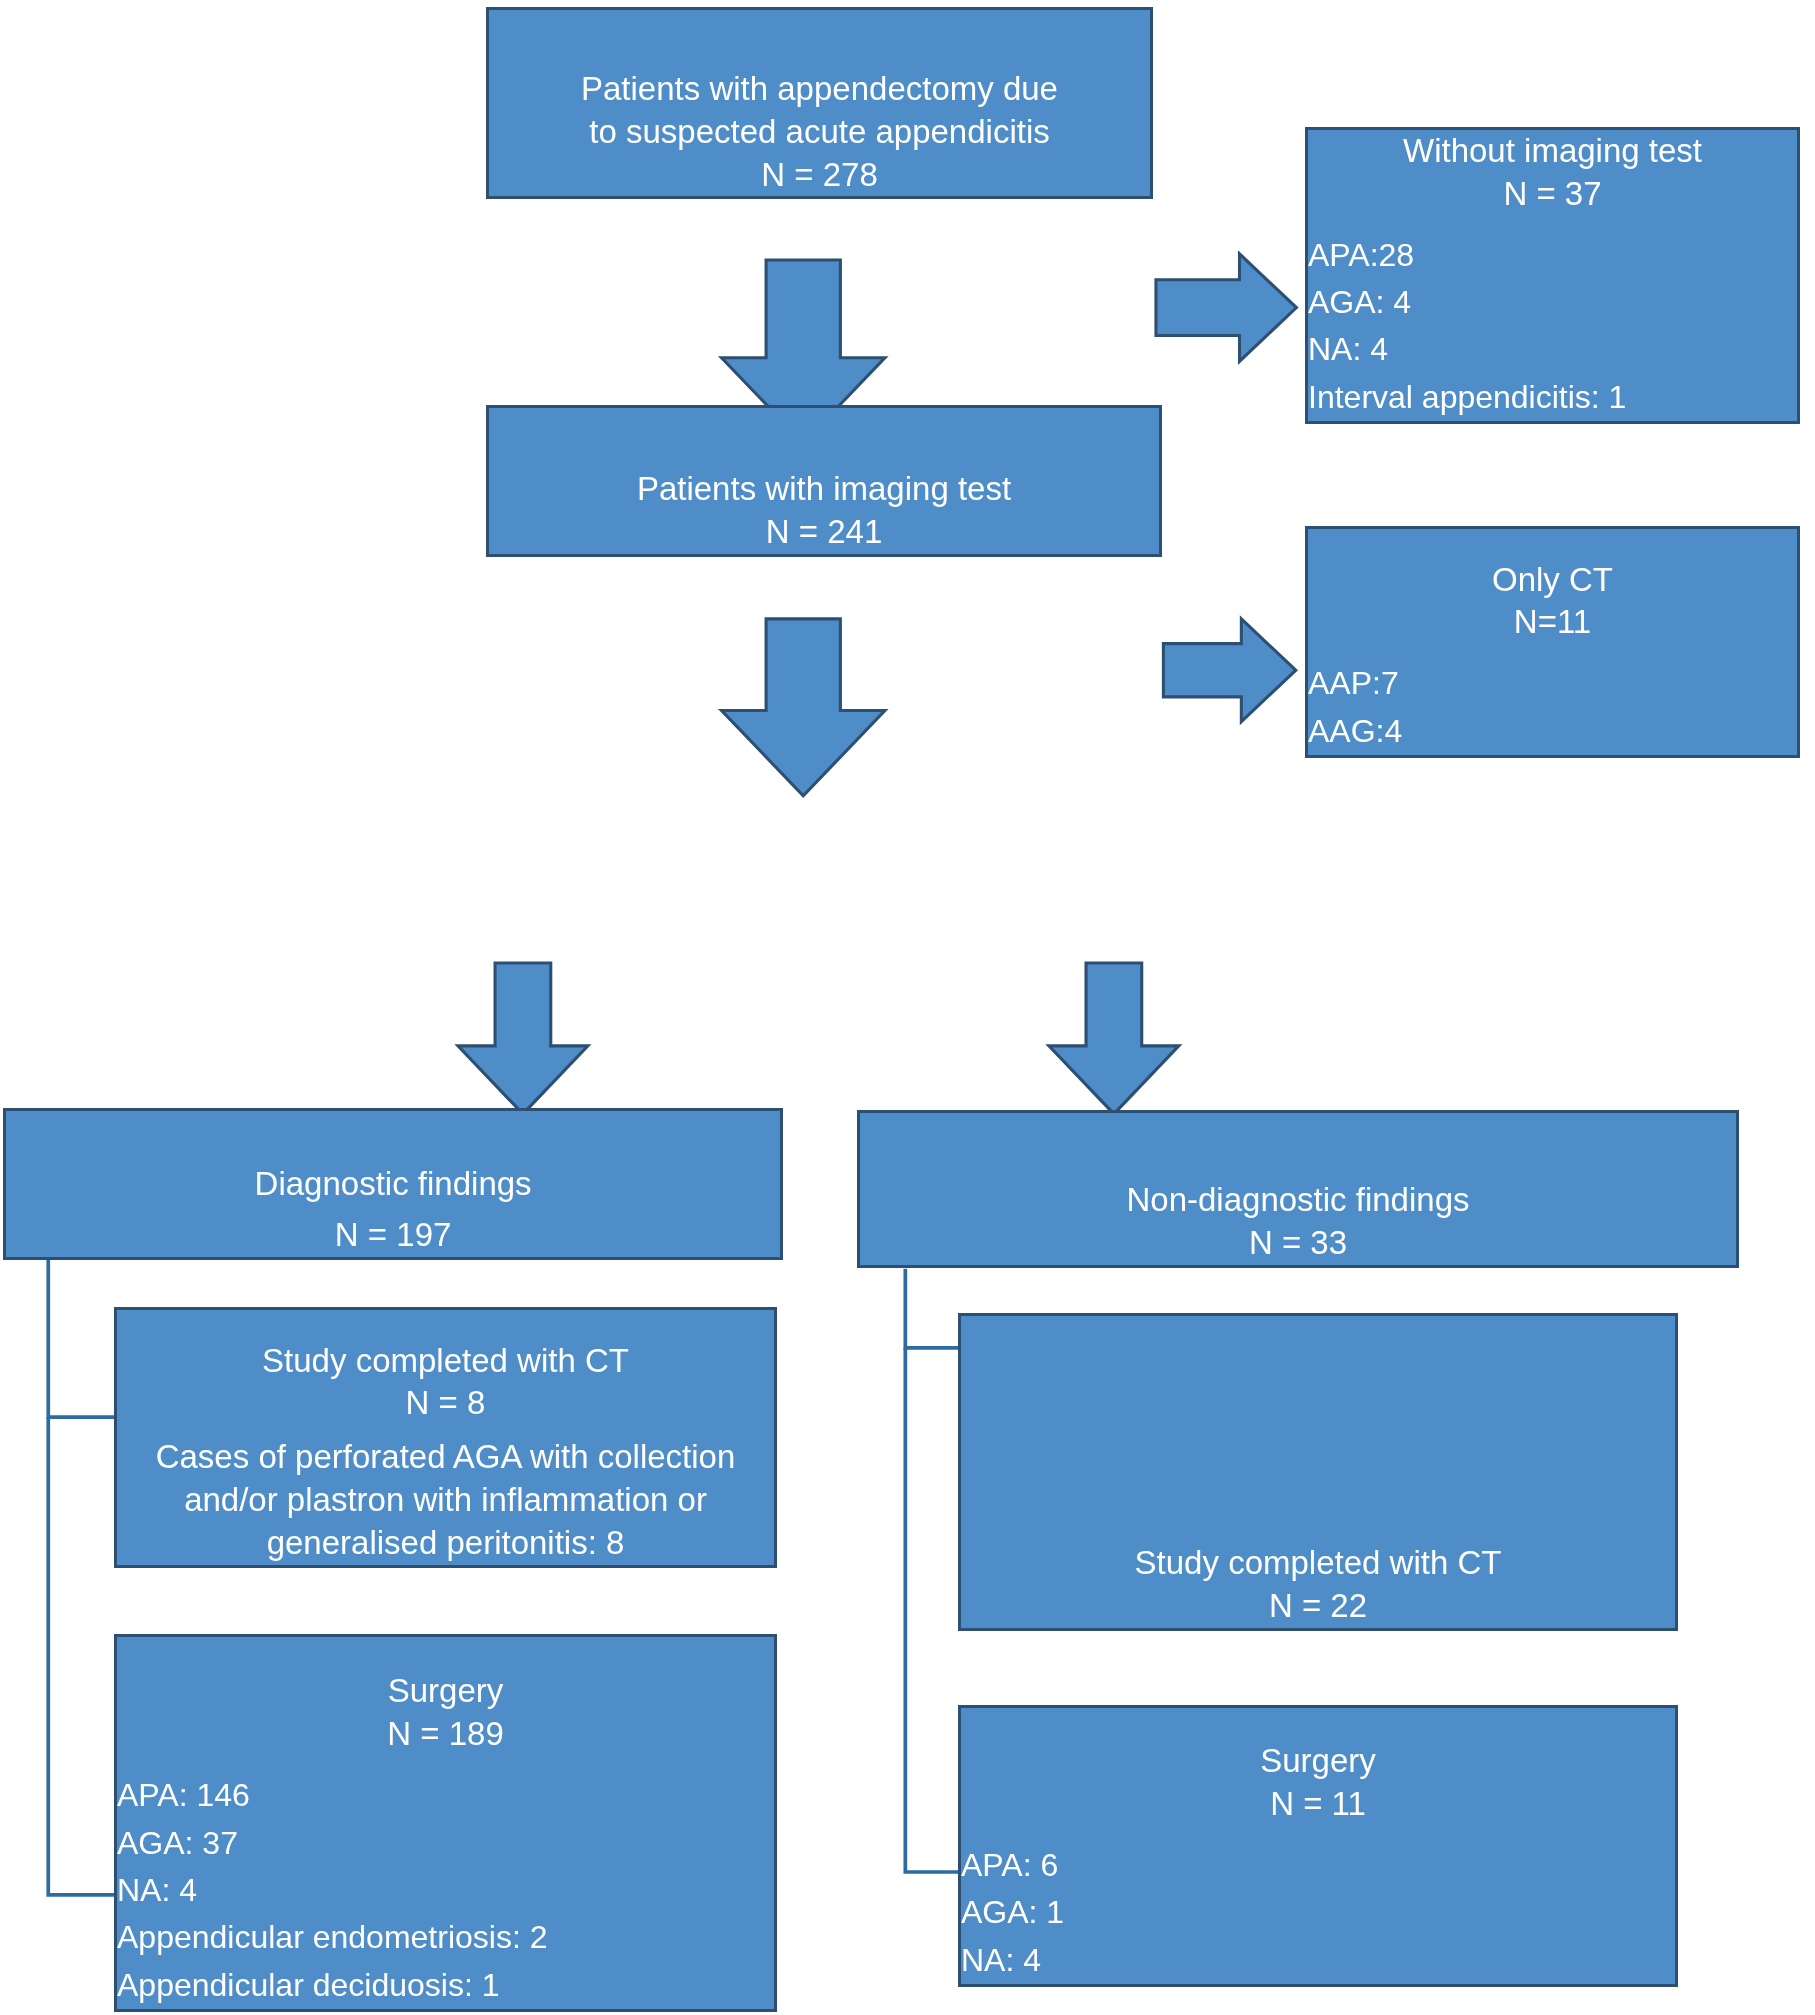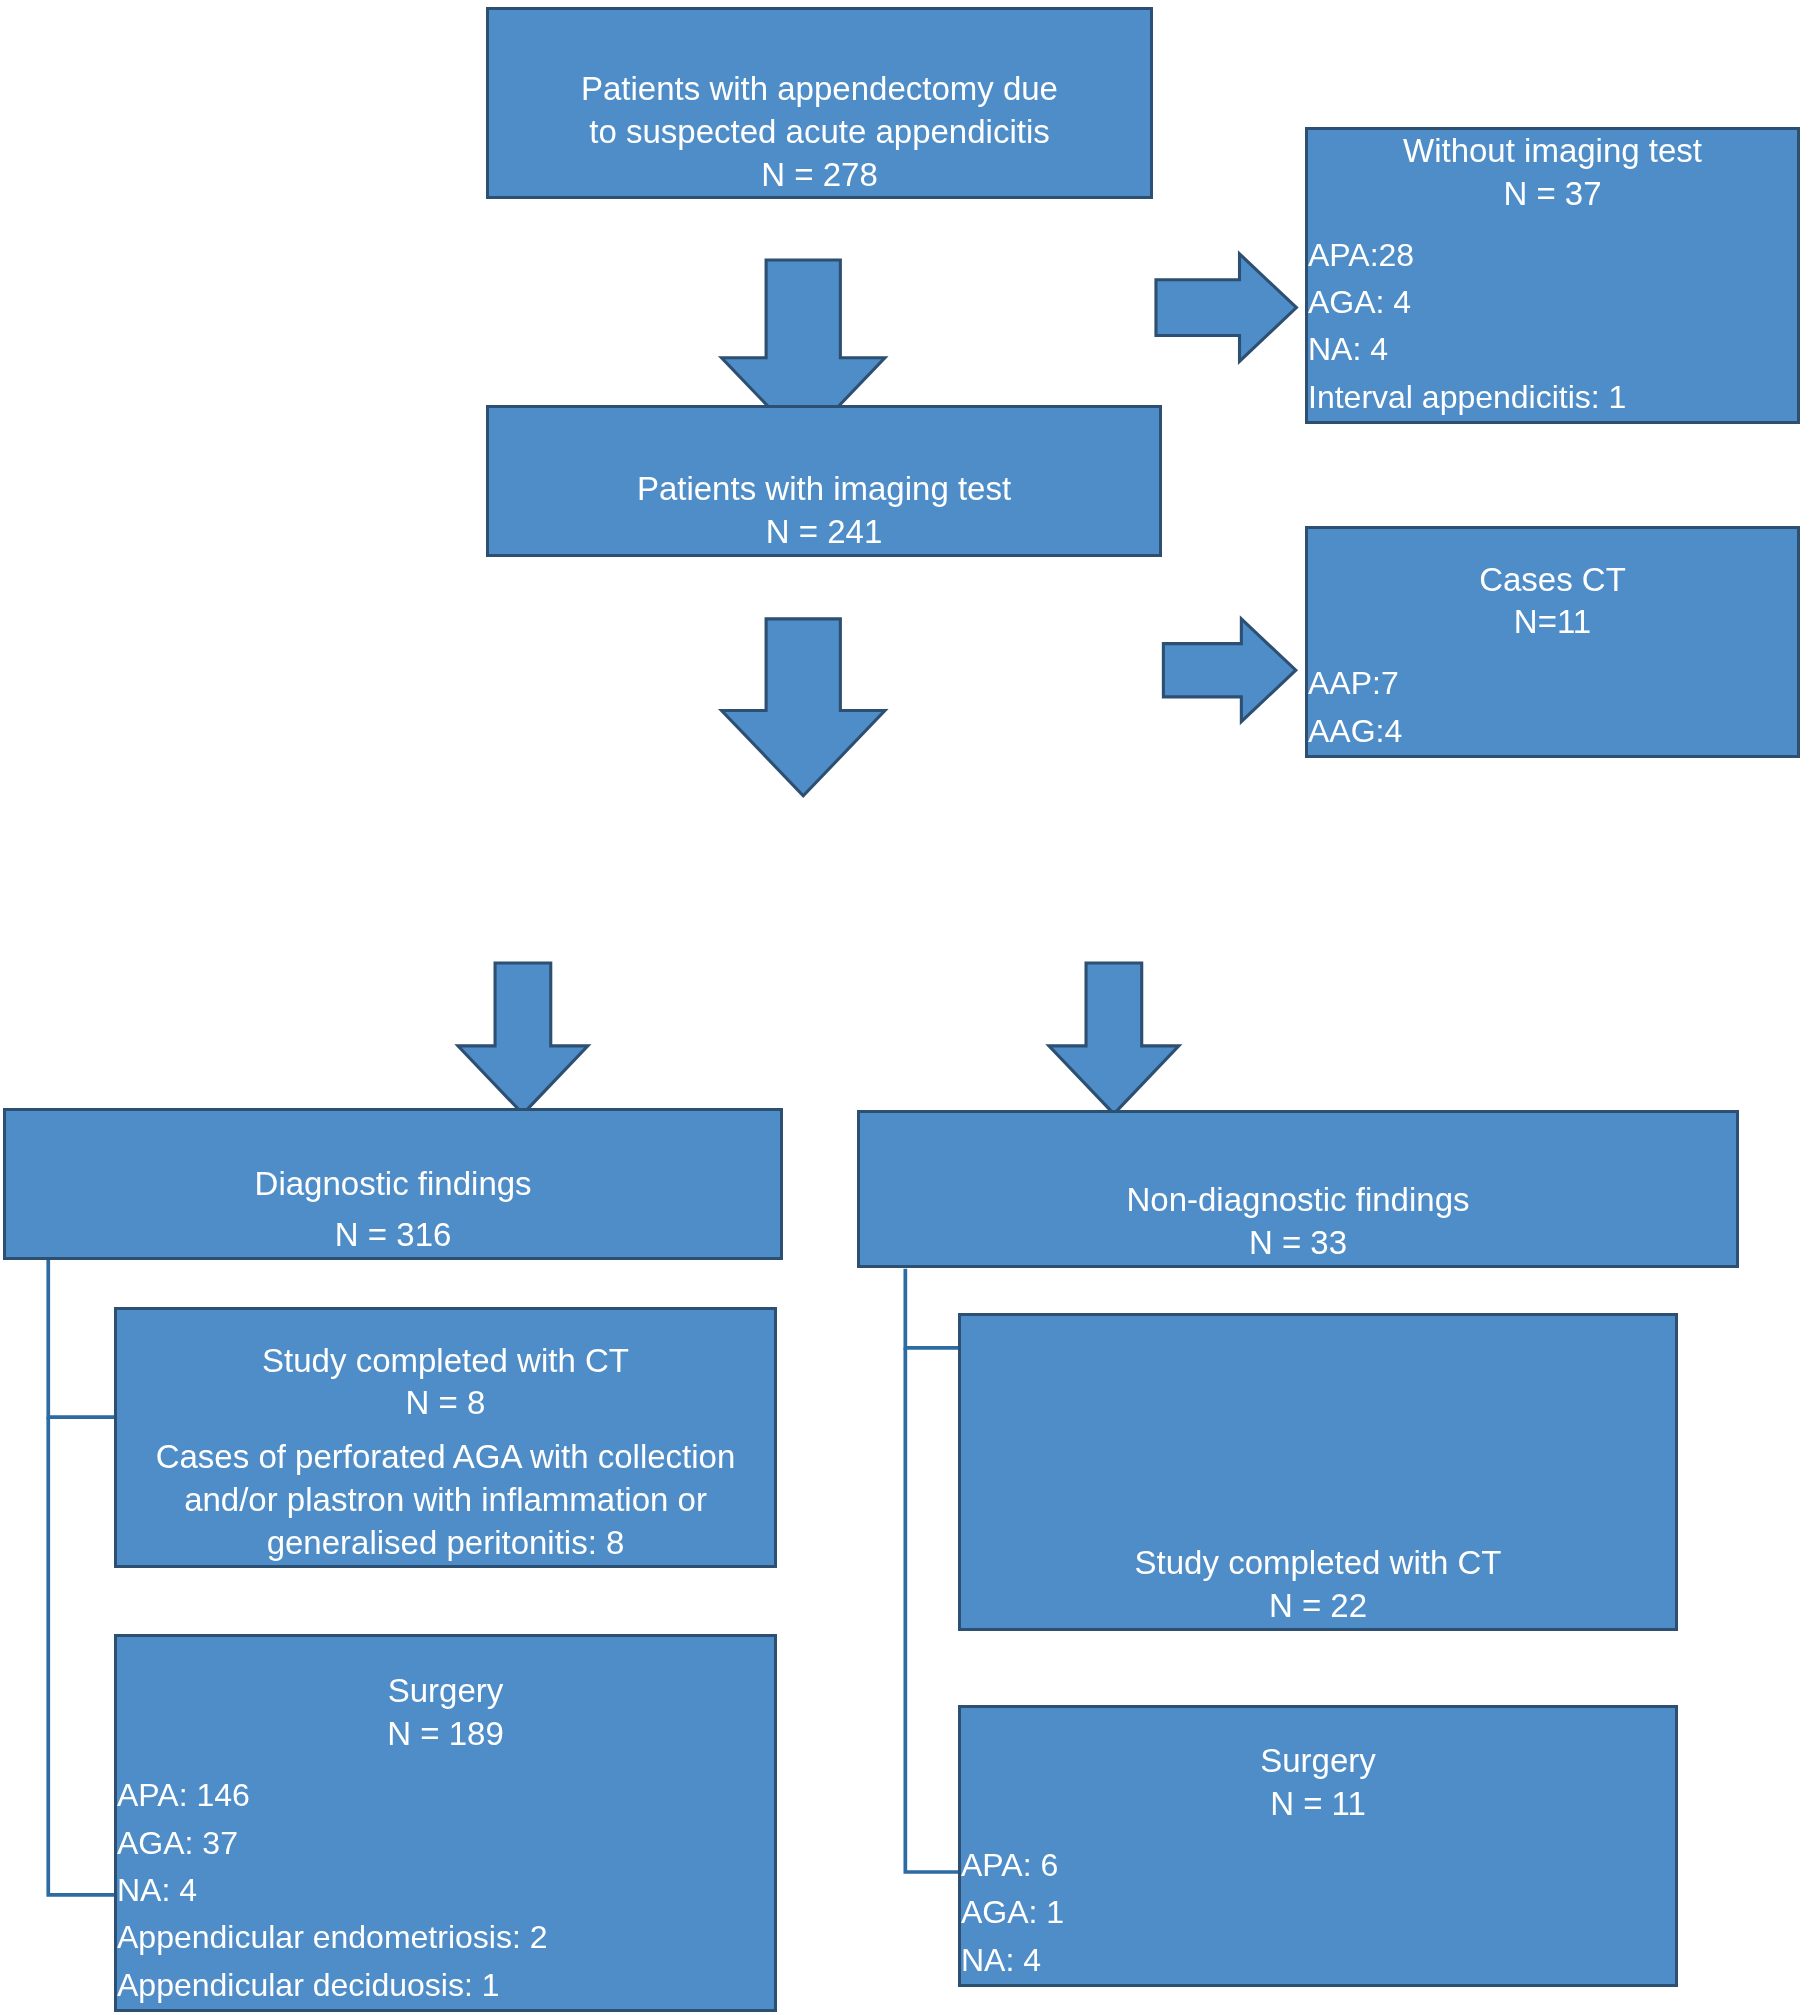--- a/index.html
+++ b/index.html
@@ -81,32 +81,32 @@
       <div class="detail"> Interval appendicitis: 1</div>
     </div>
   </div>
 
   <div class="box" style="left:486px;top:405px;width:676px;height:152px;">
     <div class="hdr">Patients with imaging test</div>
     <div class="hdr">N = 241</div>
   </div>
 
   <div class="box" style="left:1305px;top:526px;width:495px;height:232px;">
-    <div class="hdr">Cases CT</div>
+    <div class="hdr">Only CT</div>
     <div class="hdr">N=11</div>
     <div class="detail-wrap">
       <div class="detail">AAP:7</div>
       <div class="detail">AAG:4</div>
     </div>
   </div>
 
 
   <div class="box" style="left:3.1px;top:1108px;width:780px;height:152px;gap:8px;">
     <div class="hdr">Diagnostic findings</div>
-    <div class="hdr">N = 316</div>
+    <div class="hdr">N = 197</div>
   </div>
 
   <div class="box" style="left:857px;top:1110px;width:882px;height:158px;">
     <div class="hdr">Non-diagnostic findings</div>
     <div class="hdr">N = 33</div>
   </div>
 
   <div class="box" style="left:114px;top:1307px;width:663px;height:261px;">
     <div class="hdr">Study completed with CT</div>
     <div class="hdr">N = 8</div>

